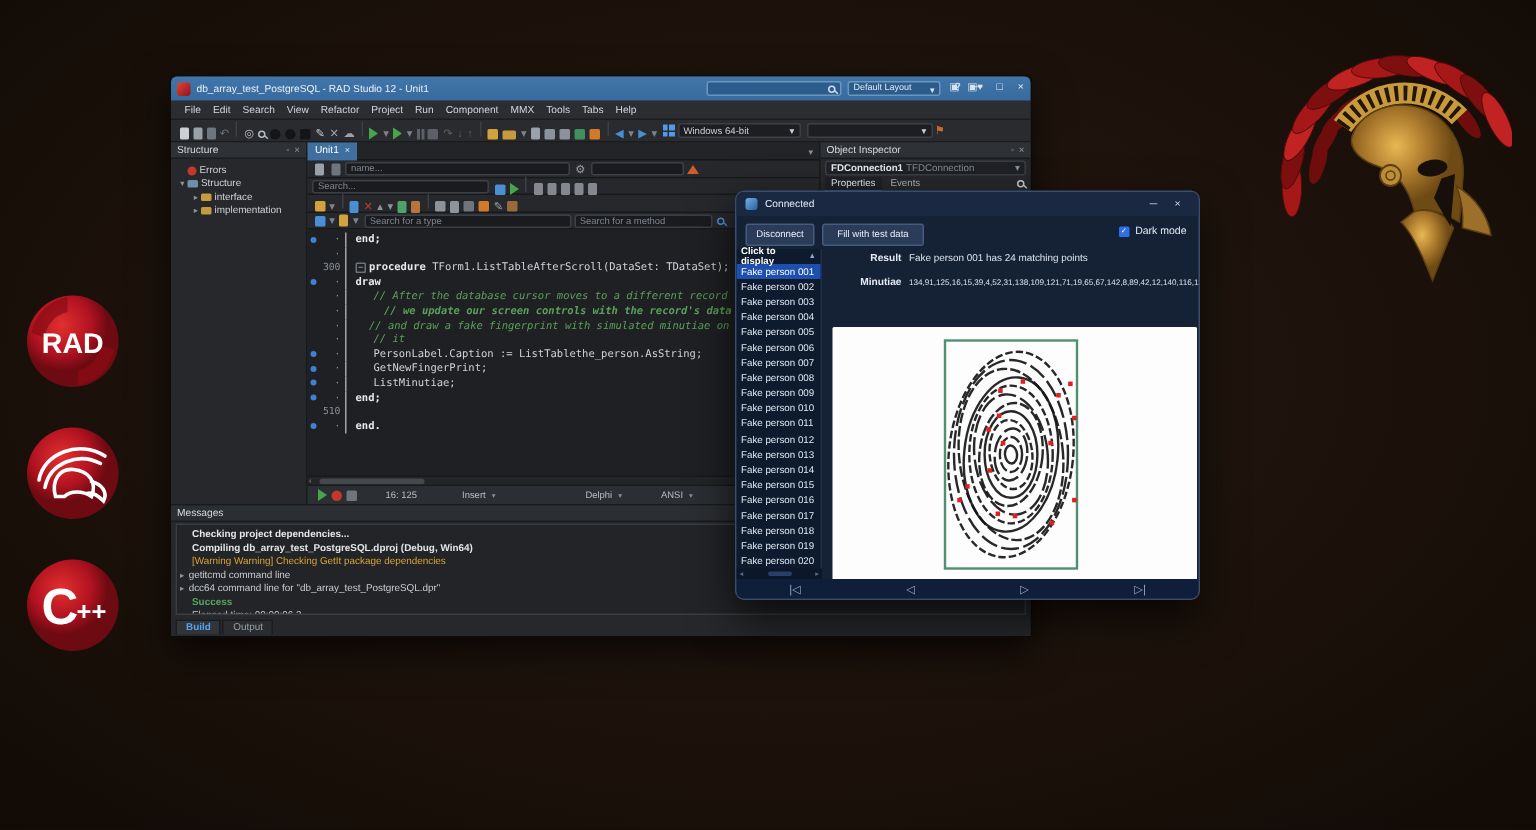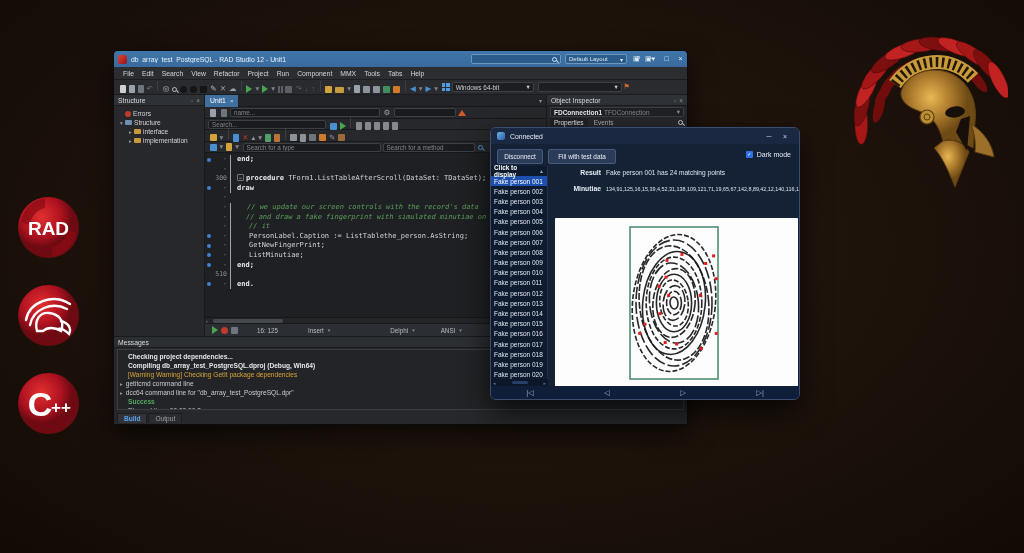--- a/index.html
+++ b/index.html
@@ -233,22 +233,22 @@
           <input style="width: 138px;" data-interactable="true" placeholder="Search for a type">
           <input style="width: 92px;" data-interactable="true" placeholder="Search for a method">
           <span class="ic s-mag" style="color:#4a8fd4" data-interactable="true"></span>
         </div>
         <div id="code-wrap" data-interactable="true">
           <div id="gutter-code">
               <div class="crow" data-interactable="false"><span class="g-dot" data-interactable="false"><i></i></span><span class="g-num" data-interactable="false">·</span><span class="ctext" data-interactable="false" style="padding-left: 6px;"><span class="kw" data-interactable="false">end;</span></span></div>
               <div class="crow" data-interactable="false"><span class="g-dot" data-interactable="false"></span><span class="g-num" data-interactable="false">·</span><span class="ctext" data-interactable="false" style="padding-left: 6px;"></span></div>
               <div class="crow" data-interactable="false"><span class="g-dot" data-interactable="false"></span><span class="g-num" data-interactable="false">300</span><span class="ctext" data-interactable="false" style="padding-left: 6px;"><span class="fold" data-interactable="true">−</span><span class="kw" data-interactable="false">procedure </span><span class="id" data-interactable="false">TForm1.ListTableAfterScroll(DataSet: TDataSet);</span></span></div>
               <div class="crow" data-interactable="false"><span class="g-dot" data-interactable="false"><i></i></span><span class="g-num" data-interactable="false">·</span><span class="ctext" data-interactable="false" style="padding-left: 6px;"><span class="kw" data-interactable="false">draw</span></span></div>
-              <div class="crow" data-interactable="false"><span class="g-dot" data-interactable="false"></span><span class="g-num" data-interactable="false">·</span></div>
-              <div class="crow" data-interactable="false"><span class="g-dot" data-interactable="false"></span><span class="g-num" data-interactable="false">·</span><span class="ctext" data-interactable="false" style="padding-left: 16px;"><span class="cmt" data-interactable="false">// we update our screen controls with the record's data</span></span></div>
+              <div class="crow" data-interactable="false"><span class="g-dot" data-interactable="false"></span><span class="g-num" data-interactable="false">·</span><span class="ctext" data-interactable="false" style="padding-left: 18px;"><span class="cmt" data-interactable="false">// After the database cursor moves to a different record</span></span></div>
+              <div class="crow" data-interactable="false"><span class="g-dot" data-interactable="false"></span><span class="g-num" data-interactable="false">·</span><span class="ctext" data-interactable="false" style="padding-left: 25px; font-weight: bold;"><span class="cmt" data-interactable="false">// we update our screen controls with the record's data</span></span></div>
               <div class="crow" data-interactable="false"><span class="g-dot" data-interactable="false"></span><span class="g-num" data-interactable="false">·</span><span class="ctext" data-interactable="false" style="padding-left: 15px;"><span class="cmt" data-interactable="false">// and draw a fake fingerprint with simulated minutiae on</span></span></div>
               <div class="crow" data-interactable="false"><span class="g-dot" data-interactable="false"></span><span class="g-num" data-interactable="false">·</span><span class="ctext" data-interactable="false" style="padding-left: 18px;"><span class="cmt" data-interactable="false">// it</span></span></div>
               <div class="crow" data-interactable="false"><span class="g-dot" data-interactable="false"><i></i></span><span class="g-num" data-interactable="false">·</span><span class="ctext" data-interactable="false" style="padding-left: 18px;"><span class="id" data-interactable="false">PersonLabel.Caption := ListTablethe_person.AsString;</span></span></div>
               <div class="crow" data-interactable="false"><span class="g-dot" data-interactable="false"><i></i></span><span class="g-num" data-interactable="false">·</span><span class="ctext" data-interactable="false" style="padding-left: 18px;"><span class="id" data-interactable="false">GetNewFingerPrint;</span></span></div>
               <div class="crow" data-interactable="false"><span class="g-dot" data-interactable="false"><i></i></span><span class="g-num" data-interactable="false">·</span><span class="ctext" data-interactable="false" style="padding-left: 18px;"><span class="id" data-interactable="false">ListMinutiae;</span></span></div>
               <div class="crow" data-interactable="false"><span class="g-dot" data-interactable="false"><i></i></span><span class="g-num" data-interactable="false">·</span><span class="ctext" data-interactable="false" style="padding-left: 6px;"><span class="kw" data-interactable="false">end;</span></span></div>
               <div class="crow" data-interactable="false"><span class="g-dot" data-interactable="false"></span><span class="g-num" data-interactable="false">510</span><span class="ctext" data-interactable="false" style="padding-left: 6px;"></span></div>
               <div class="crow" data-interactable="false"><span class="g-dot" data-interactable="false"><i></i></span><span class="g-num" data-interactable="false">·</span><span class="ctext" data-interactable="false" style="padding-left: 6px;"><span class="kw" data-interactable="false">end.</span></span></div>
             </div>
           <div id="vscroll" data-interactable="true">

